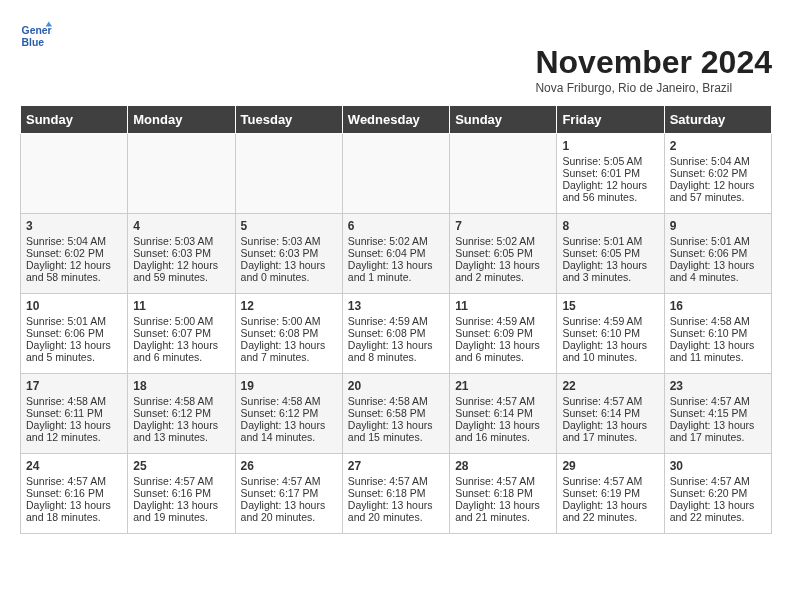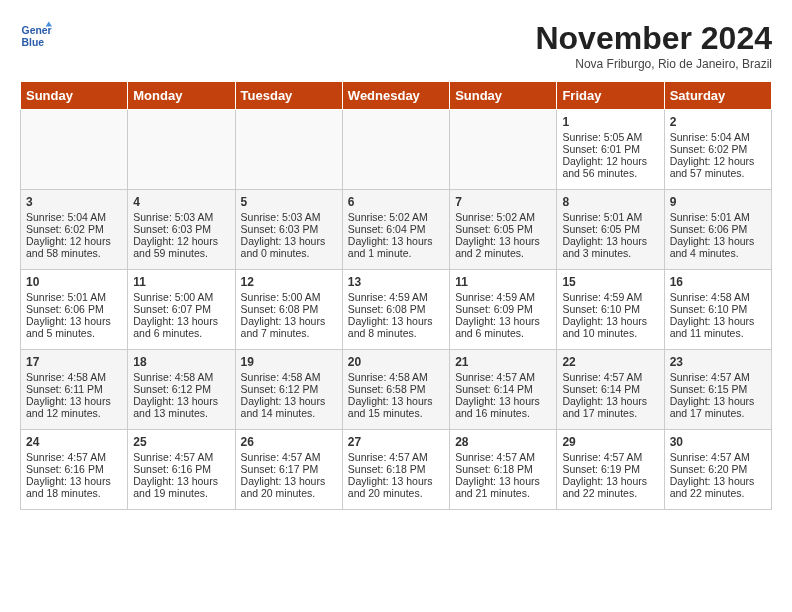--- a/index.html
+++ b/index.html
@@ -19,38 +19,38 @@
     .logo {
       display: flex;
       align-items: center;
     }
     .logo-icon {
       width: 32px;
       height: 32px;
       margin-right: 4px;
     }
     .title-block {
-      text-align: right;
+      margin-top: 24px;
     }
     .month-title {
       font-size: 32px;
       font-weight: bold;
       color: #222;
     }
     .location-subtitle {
       font-size: 12px;
       color: #444;
     }
     table {
       width: 100%;
       border-collapse: collapse;
       table-layout: fixed;
     }
     th {
-      background-color: #c2410c;
+      background-color: #404040;
       color: #fff;
       text-align: left;
       padding: 6px 5px;
       font-size: 13px;
       border: 1px solid #fff;
     }
     td {
       vertical-align: top;
       border: 1px solid #ccc;
       padding: 5px;
@@ -197,21 +197,21 @@
         <td><span class="day-number">21</span>
         <span>Sunrise: 4:57 AM</span><br>
         <span>Sunset: 6:14 PM</span><br>
         <span>Daylight: 13 hours and 16 minutes.</span></td>
         <td><span class="day-number">22</span>
         <span>Sunrise: 4:57 AM</span><br>
         <span>Sunset: 6:14 PM</span><br>
         <span>Daylight: 13 hours and 17 minutes.</span></td>
         <td><span class="day-number">23</span>
         <span>Sunrise: 4:57 AM</span><br>
-        <span>Sunset: 6:15 PM</span><br>
+        <span>Sunset: 4:15 PM</span><br>
         <span>Daylight: 13 hours and 17 minutes.</span></td>
       </tr>
       <tr>
         <td><span class="day-number">24</span>
         <span>Sunrise: 4:57 AM</span><br>
         <span>Sunset: 6:16 PM</span><br>
         <span>Daylight: 13 hours and 18 minutes.</span></td>
         <td><span class="day-number">25</span>
         <span>Sunrise: 4:57 AM</span><br>
         <span>Sunset: 6:16 PM</span><br>

